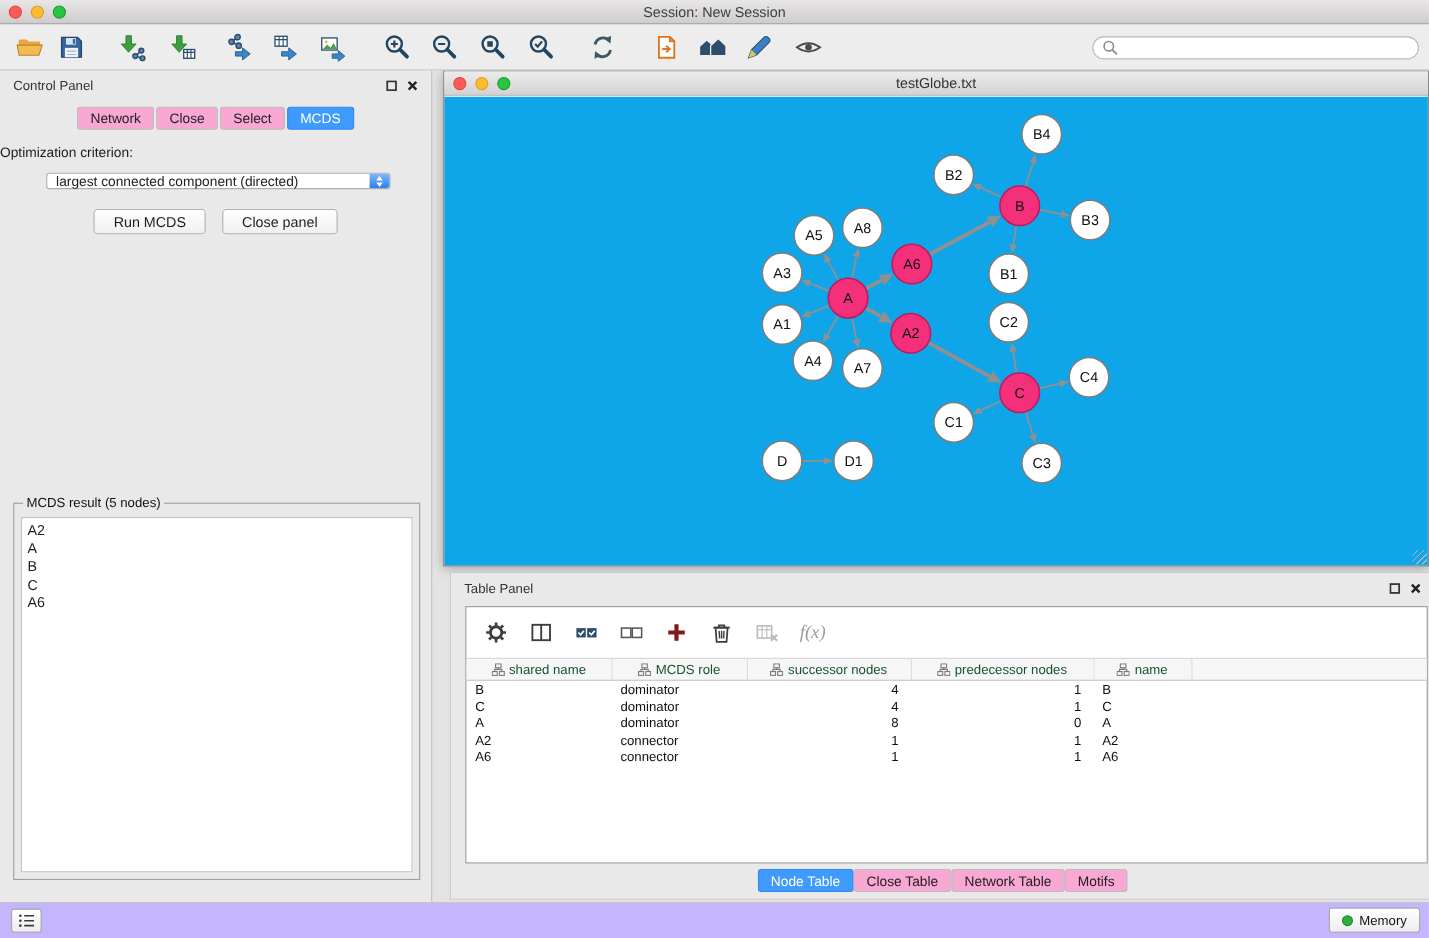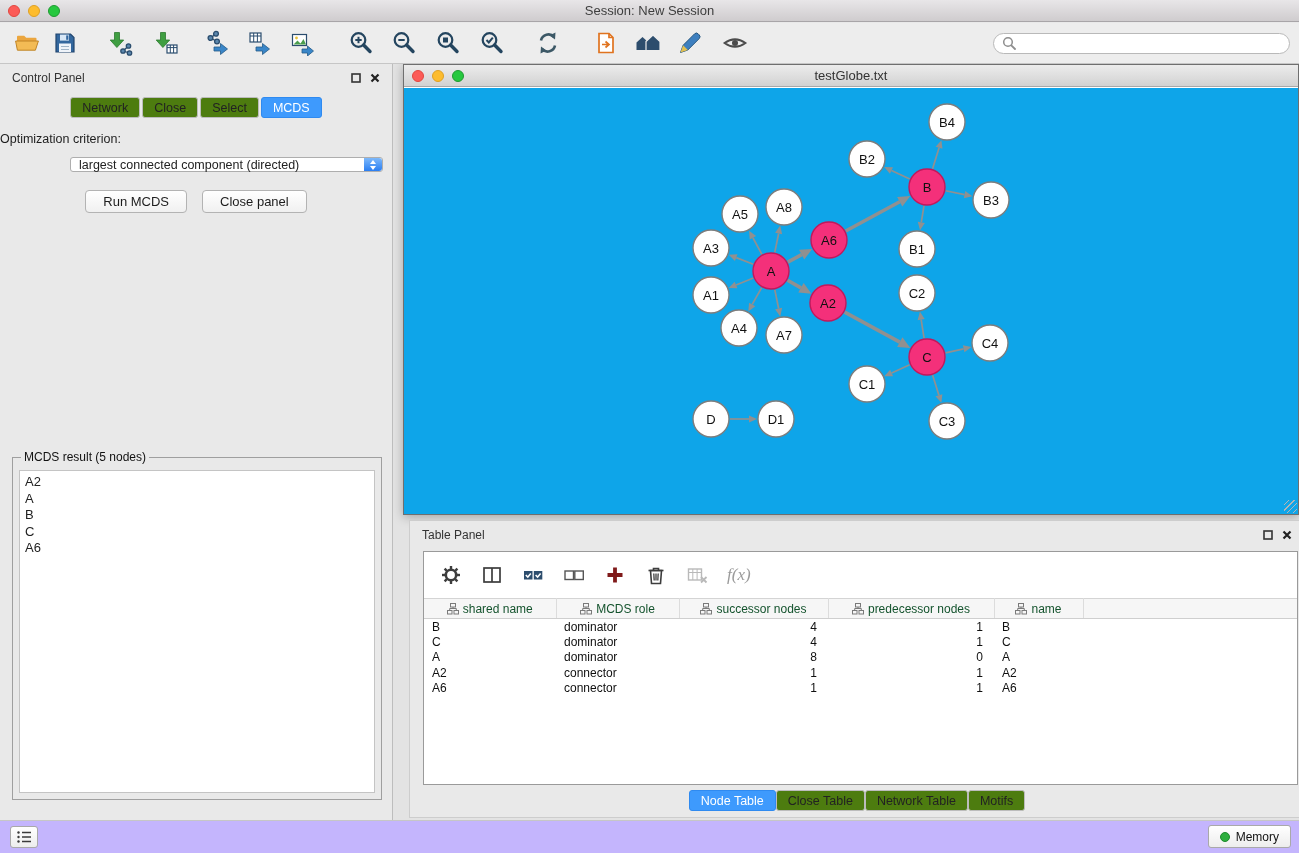--- a/index.html
+++ b/index.html
@@ -30,27 +30,27 @@
   
   .panel-header{height:28px;display:flex;align-items:center;padding:0 12px;font-size:12px;color:#333;}
   .panel-controls{margin-left:auto;display:flex;gap:9px;align-items:center;}
   .panel-controls span{display:flex;cursor:pointer;}
 
   .control-panel{position:absolute;top:64px;left:0;width:393px;height:756px;background:#e9e9e9;
     border-right:1px solid #bdbdbd;z-index:10;}
   .mdi-bg{position:absolute;top:64px;left:393px;width:906px;height:756px;background:#e3e3e3;z-index:1;}
 
   .cp-tabs{position:absolute;top:33px;left:0;width:100%;display:flex;justify-content:center;gap:2px;}
-  .seg-tab{height:21px;padding:0 11px;font-size:12.5px;border:1px solid #bcbcbc;background:#4d7c0f;
+  .seg-tab{height:21px;padding:0 11px;font-size:12.5px;border:1px solid #bcbcbc;background:#f9a8d4;
     border-radius:3px;color:#222;cursor:pointer;}
   .seg-tab.active{background:#3e9afd;border-color:#2f8af0;color:#fff;}
   .cp-opt-label{position:absolute;top:68px;left:0;width:100%;font-size:12.5px;color:#1d1d1d;}
   .cp-dropdown{position:absolute;top:93px;left:42px;width:313px;height:15px;background:#fff;
     border:1px solid #aeaeae;border-radius:3px;font-size:12.5px;display:flex;align-items:center;
-    padding-left:8px;cursor:pointer;margin-left:28px;}
+    padding-left:8px;cursor:pointer;}
   .cp-dropdown .stepper{position:absolute;right:0;top:0;bottom:0;width:18px;
     background:linear-gradient(#7db9fb,#2a7ef2);border-radius:0 3px 3px 0;
     display:flex;flex-direction:column;align-items:center;justify-content:center;}
   .tri-up{width:0;height:0;border-left:3.5px solid transparent;border-right:3.5px solid transparent;
     border-bottom:4.5px solid #fff;margin-bottom:2px;}
   .tri-down{width:0;height:0;border-left:3.5px solid transparent;border-right:3.5px solid transparent;
     border-top:4.5px solid #fff;}
   .cp-buttons{position:absolute;top:126px;left:0;width:100%;display:flex;justify-content:center;gap:15px;}
   .cp-btn{height:23px;padding:0 17px;border:1px solid #b3b3b3;border-radius:4px;
     background:linear-gradient(#ffffff,#f0f0f0);font-size:13px;color:#1d1d1d;cursor:pointer;}

